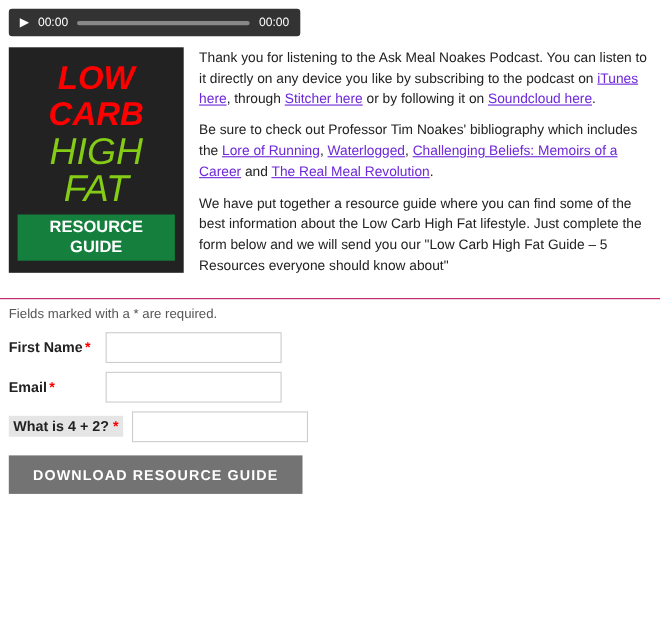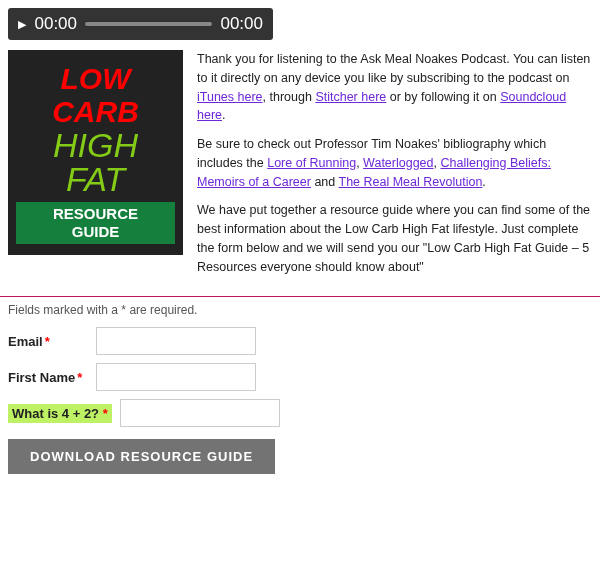--- a/index.html
+++ b/index.html
@@ -30,36 +30,36 @@
       cursor: pointer;
     }
     .progress-bar {
       flex: 1;
       height: 4px;
       background: #888;
       border-radius: 2px;
     }
     .time-display {
       color: #fff;
-      font-size: 17px;
+      font-size: 11px;
       white-space: nowrap;
     }
 
     
     .main-section {
       display: flex;
       padding: 0 8px 10px 8px;
       gap: 14px;
       align-items: flex-start;
     }
 
     
     .book-cover {
       flex-shrink: 0;
-      width: 175px;
+      width: 159px;
       height: 205px;
       background: #222;
       display: flex;
       flex-direction: column;
       align-items: center;
       justify-content: center;
       padding: 10px 8px;
       gap: 0;
     }
     .book-low-carb {
@@ -146,21 +146,21 @@
     }
     .captcha-row {
       display: flex;
       align-items: center;
       margin-bottom: 12px;
       gap: 8px;
     }
     .captcha-label {
       font-size: 13px;
       font-weight: bold;
-      background: #bef264;
+      background: #e5e5e5;
       padding: 2px 4px;
       color: #222;
     }
     .captcha-required {
       color: red;
       font-weight: bold;
     }
     .captcha-input {
       border: 1px solid #ccc;
       padding: 5px 7px;
@@ -221,30 +221,30 @@
       <span>We have put together a resource guide where you can find some of the best information about the Low Carb High Fat lifestyle. Just complete the form below and we will send you our "Low Carb High Fat Guide – 5 Resources everyone should know about"</span>
     </p>
   </div>
 </div>
 
 <div class="form-section">
   <div class="required-note">Fields marked with a * are required.</div>
 
   <div class="form-row">
     <label class="form-label">
+      <span>First Name</span><span class="required-star">*</span>
+    </label>
+    <input class="form-input" type="text" style="">
+  </div>
+
+  <div class="form-row">
+    <label class="form-label">
       <span>Email</span><span class="required-star">*</span>
     </label>
     <input class="form-input" type="email" style="">
-  </div>
-
-  <div class="form-row">
-    <label class="form-label">
-      <span>First Name</span><span class="required-star">*</span>
-    </label>
-    <input class="form-input" type="text" style="">
   </div>
 
   <div class="captcha-row">
     <label class="captcha-label">
       <span>What is 4 + 2?</span> <span class="captcha-required">*</span>
     </label>
     <input class="captcha-input" type="text" style="">
   </div>
 
   <button class="download-btn">DOWNLOAD RESOURCE GUIDE</button>

